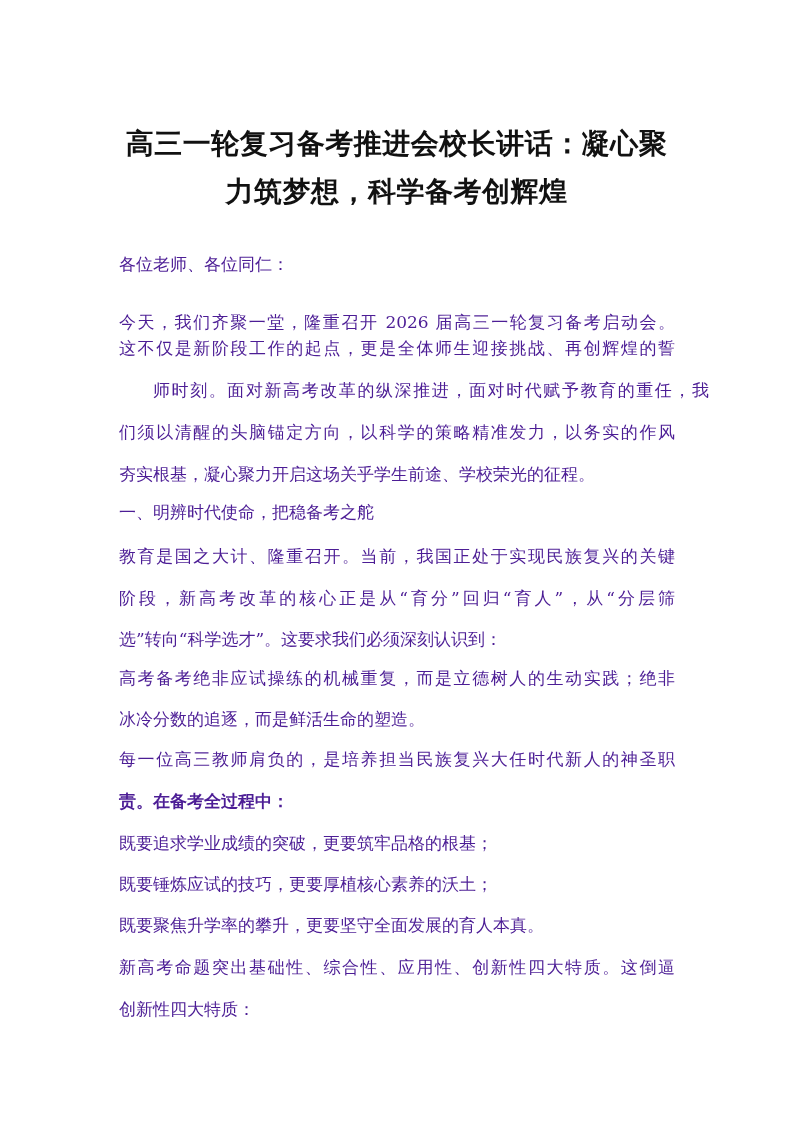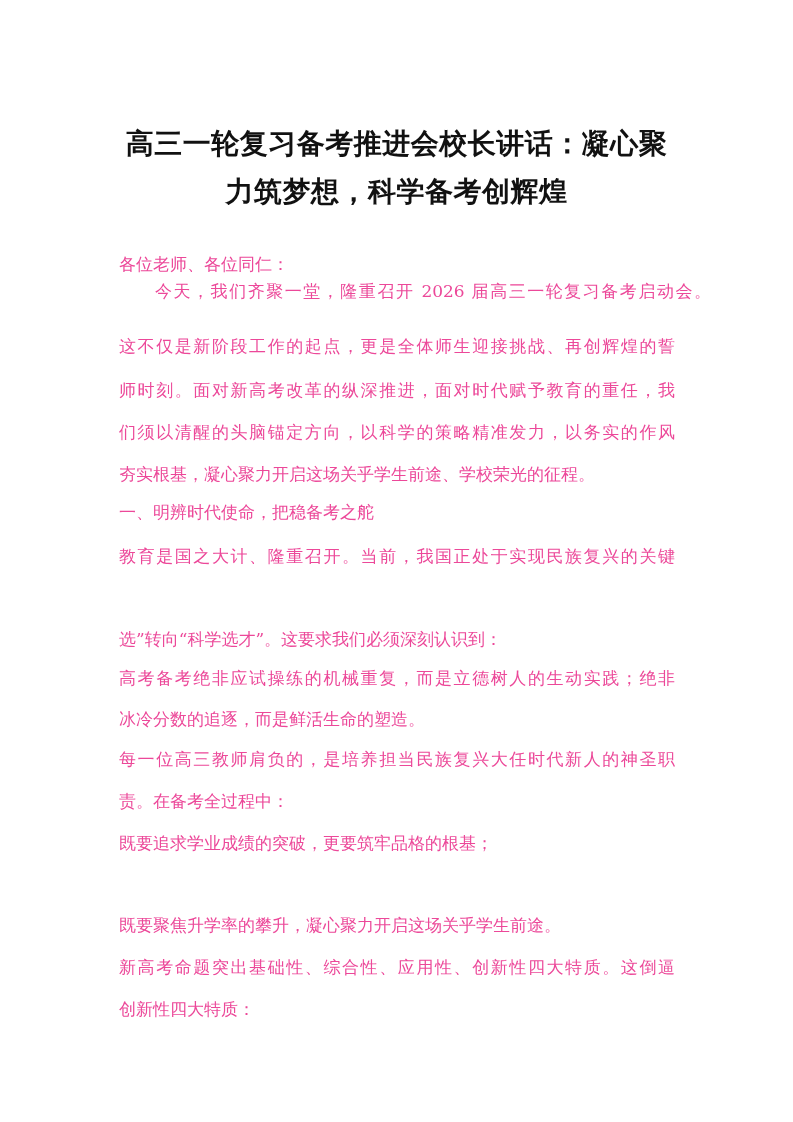--- a/index.html
+++ b/index.html
@@ -34,54 +34,56 @@
       color: #111111;
       white-space: nowrap;
       letter-spacing: 0.5px;
     }
     .line {
       position: absolute;
       left: 119px;
       font-size: 17px;
       line-height: 22px;
       white-space: nowrap;
-      color: #ec4899;
+      color: #4c1d95;
     }
     .line.full {
       width: 556px;
       text-align: justify;
       text-align-last: justify;
     }
   </style>
 </head>
 <body>
 
 <div class="page">
 
   <div class="title" style="top:127px;">高三一轮复习备考推进会校长讲话：凝心聚</div>
   <div class="title" style="top:175px;text-align:center;">力筑梦想，科学备考创辉煌</div>
 
   <div class="line" style="top:253px;">各位老师、各位同仁：</div>
 
-  <div class="line full" style="top:280px;margin-left:36px;">今天，我们齐聚一堂，隆重召开 2026 届高三一轮复习备考启动会。</div>
-  <div class="line full" style="top:337px;font-family:Liberation Mono, monospace;">这不仅是新阶段工作的起点，更是全体师生迎接挑战、再创辉煌的誓</div>
-  <div class="line full" style="top:379px;">师时刻。面对新高考改革的纵深推进，面对时代赋予教育的重任，我</div>
+  <div class="line full" style="top:311px;">今天，我们齐聚一堂，隆重召开 2026 届高三一轮复习备考启动会。</div>
+  <div class="line full" style="top:337px;">这不仅是新阶段工作的起点，更是全体师生迎接挑战、再创辉煌的誓</div>
+  <div class="line full" style="top:379px;margin-left:34px;">师时刻。面对新高考改革的纵深推进，面对时代赋予教育的重任，我</div>
   <div class="line full" style="top:421px;">们须以清醒的头脑锚定方向，以科学的策略精准发力，以务实的作风</div>
   <div class="line" style="top:463px;">夯实根基，凝心聚力开启这场关乎学生前途、学校荣光的征程。</div>
 
   <div class="line" style="top:501px;">一、明辨时代使命，把稳备考之舵</div>
 
   <div class="line full" style="top:545px;">教育是国之大计、隆重召开。当前，我国正处于实现民族复兴的关键</div>
+  <div class="line full" style="top:587px;">阶段，新高考改革的核心正是从“育分”回归“育人”，从“分层筛</div>
   <div class="line" style="top:628px;text-align:right;">选”转向“科学选才”。这要求我们必须深刻认识到：</div>
 
   <div class="line full" style="top:667px;">高考备考绝非应试操练的机械重复，而是立德树人的生动实践；绝非</div>
   <div class="line" style="top:708px;text-align:right;">冰冷分数的追逐，而是鲜活生命的塑造。</div>
 
   <div class="line full" style="top:748px;">每一位高三教师肩负的，是培养担当民族复兴大任时代新人的神圣职</div>
-  <div class="line" style="top:790px;">责。在备考全过程中：</div>
+  <div class="line" style="top:790px;font-weight:bold;">责。在备考全过程中：</div>
 
   <div class="line" style="top:832px;">既要追求学业成绩的突破，更要筑牢品格的根基；</div>
-  <div class="line" style="top:914px;">既要聚焦升学率的攀升，凝心聚力开启这场关乎学生前途。</div>
+  <div class="line" style="top:873px;">既要锤炼应试的技巧，更要厚植核心素养的沃土；</div>
+  <div class="line" style="top:914px;">既要聚焦升学率的攀升，更要坚守全面发展的育人本真。</div>
 
   <div class="line full" style="top:956px;">新高考命题突出基础性、综合性、应用性、创新性四大特质。这倒逼</div>
   <div class="line" style="top:998px;">创新性四大特质：</div>
 
 </div>
 
 </body></html>

